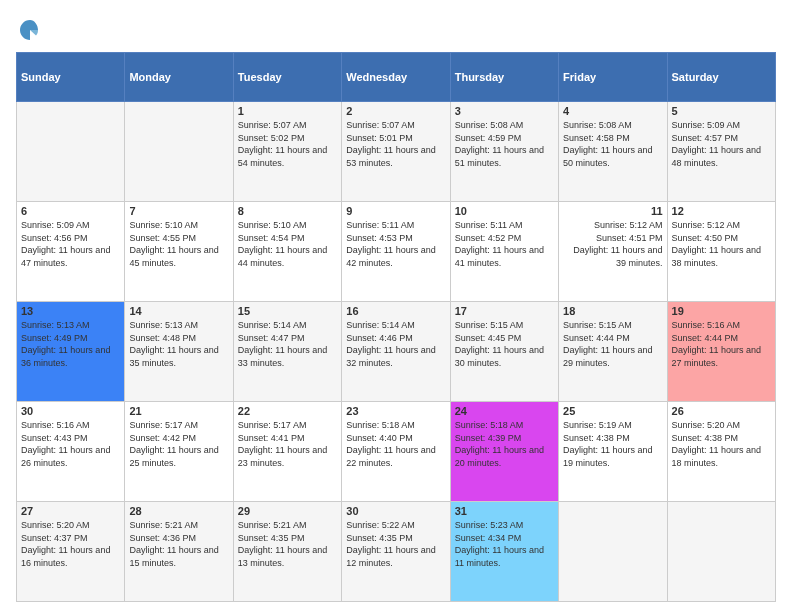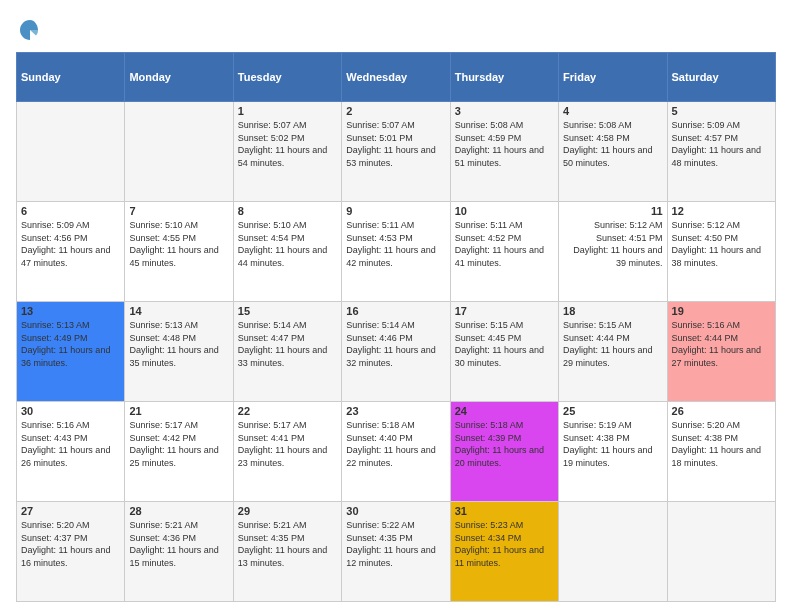--- a/index.html
+++ b/index.html
@@ -324,21 +324,21 @@
             <div class="day-info" style="white-space: pre-line;">Sunrise: 5:21 AM
 Sunset: 4:35 PM
 Daylight: 11 hours and 13 minutes.</div>
           </td>
           <td style="background: rgb(245, 245, 245); margin-left: 27px;">
             <span class="day-num">30</span>
             <div class="day-info" style="white-space: pre-line;">Sunrise: 5:22 AM
 Sunset: 4:35 PM
 Daylight: 11 hours and 12 minutes.</div>
           </td>
-          <td style="background: #eab308;">
+          <td style="background: #7dd3fc;">
             <span class="day-num">31</span>
             <div class="day-info" style="white-space: pre-line;">Sunrise: 5:23 AM
 Sunset: 4:34 PM
 Daylight: 11 hours and 11 minutes.</div>
           </td>
           <td class="empty-cell"></td>
           <td class="empty-cell"></td>
         </tr>
       </tbody>
   </table>

